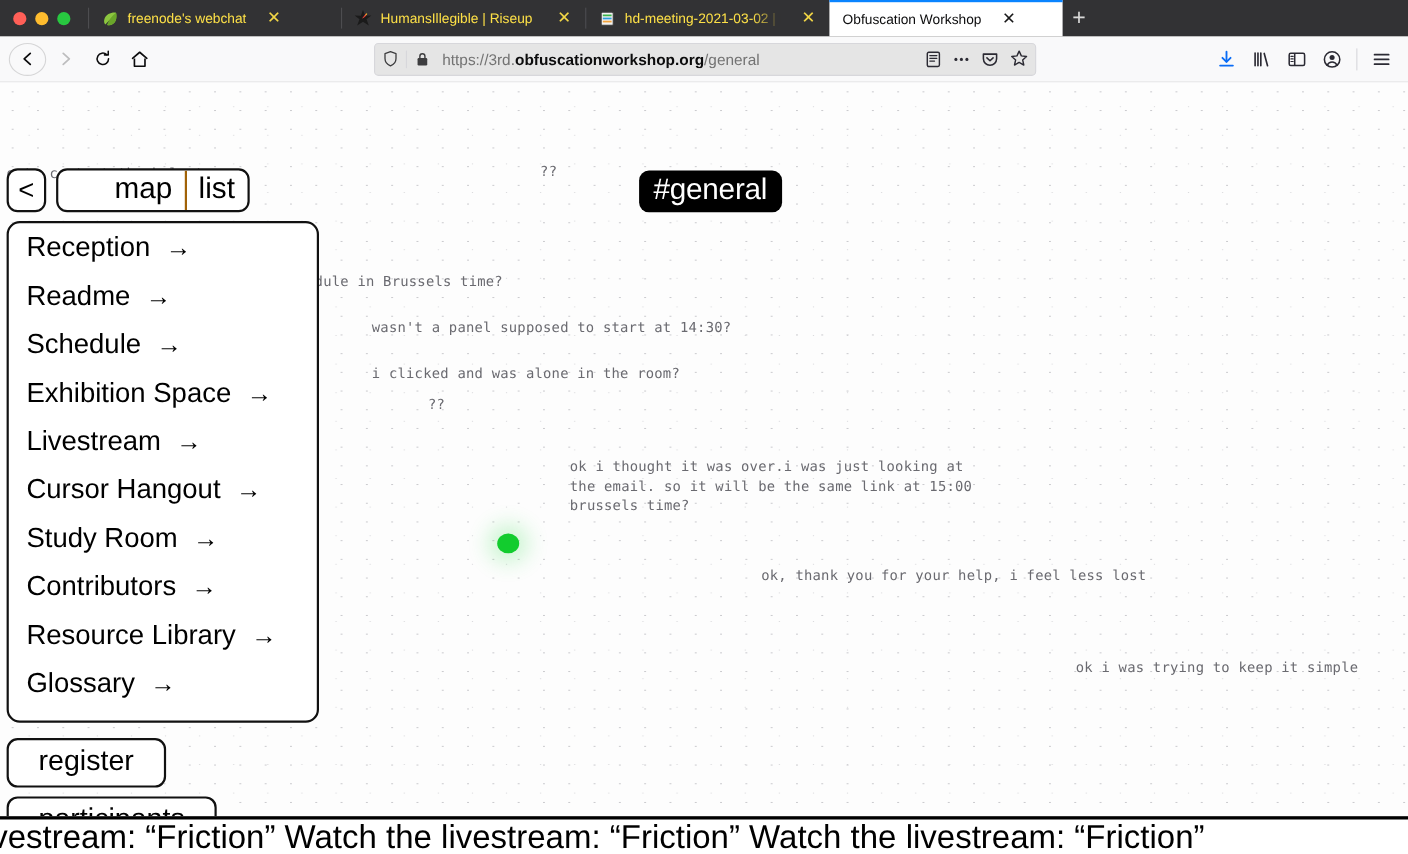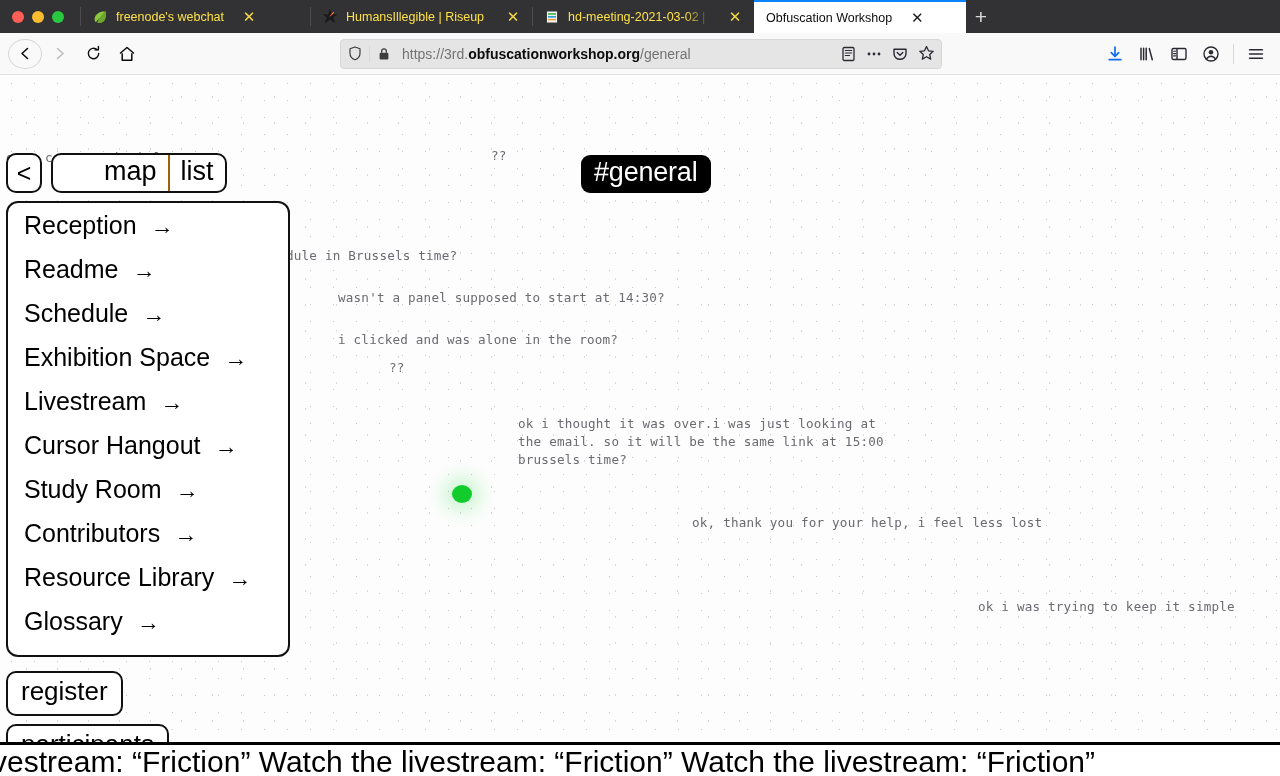--- a/index.html
+++ b/index.html
@@ -164,21 +164,21 @@
   .navitem {
     display: flex; align-items: baseline; gap: 14px;
     font-size: 25px; color: #000; padding: 2px 16px; line-height: 1.6;
     white-space: nowrap;
   }
   .navitem .arrow { font-size: 23px; }
 
   .actions { margin-top: 14px; display: flex; flex-direction: column; align-items: flex-start; gap: 8px; }
   .action-btn {
     background: #fff; border: 2px solid #111; border-radius: 10px;
-    font-size: 26px; padding: 2px 13px 6px; color: #000;
+    font-size: 26px; padding: 2px 27px 6px; color: #000;
     font-family: "Liberation Sans", sans-serif; line-height: 1.25;
   }
 
   
   .ticker {
     position: absolute; left: 0; right: 0; bottom: 0; height: 34px;
     border-top: 3px solid #000; background: #fff;
     overflow: hidden; white-space: nowrap;
   }
   .ticker-inner {

